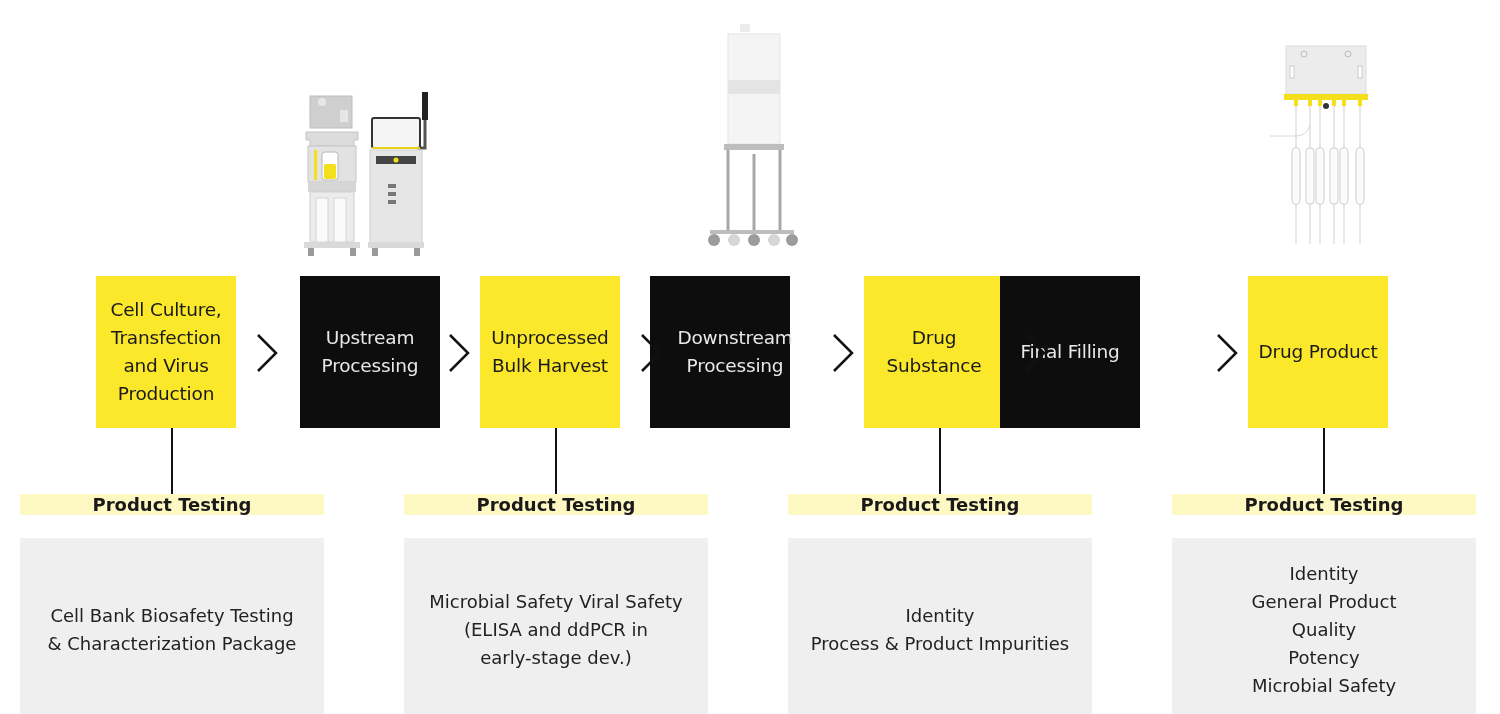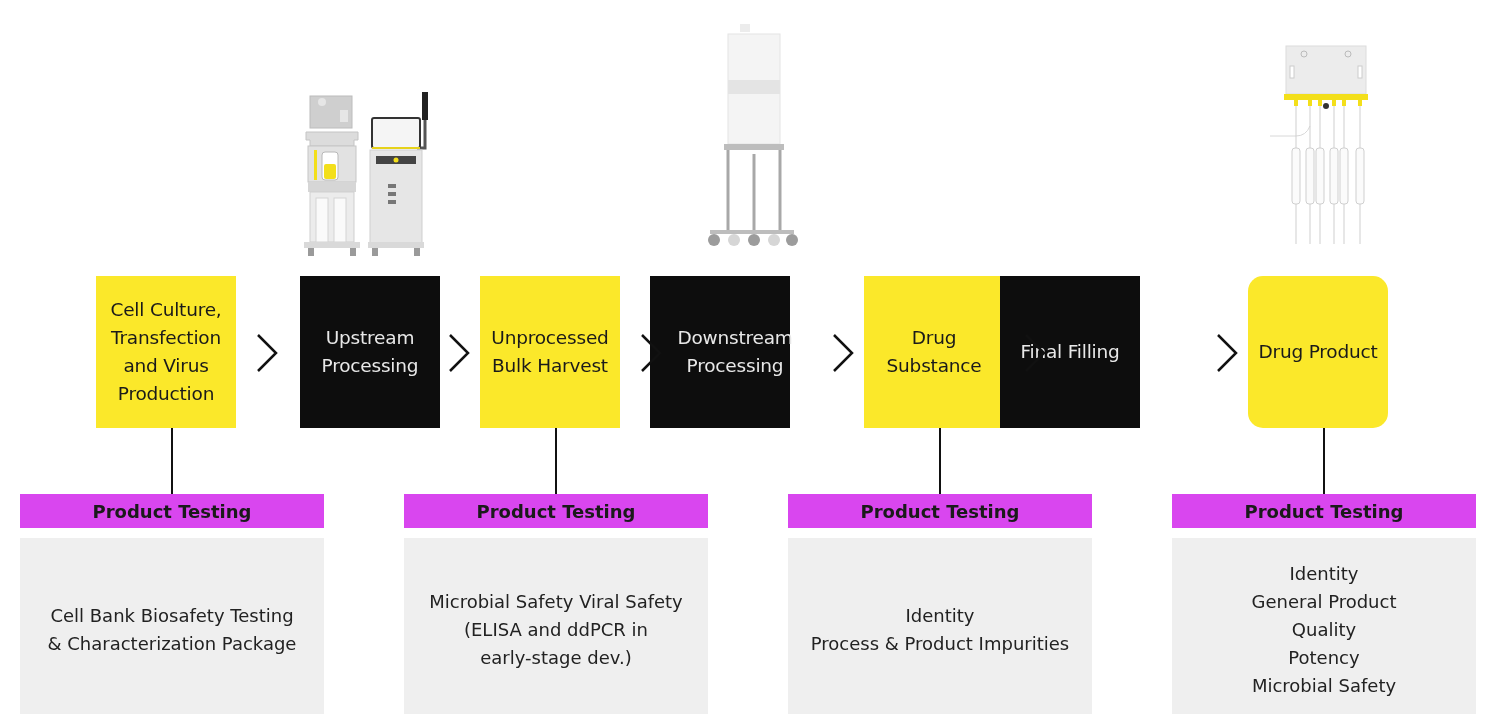--- a/index.html
+++ b/index.html
@@ -3,21 +3,21 @@
 <meta charset="utf-8">
 <style>
   html,body{margin:0;padding:0;background:#ffffff;}
   body{width:1500px;height:714px;position:relative;overflow:hidden;font-family:"DejaVu Sans",sans-serif;color:#1c1c1c;}
   .stage{position:absolute;top:276px;width:140px;height:152px;display:flex;align-items:center;justify-content:center;text-align:center;font-size:18.5px;line-height:28px;letter-spacing:-0.2px;box-sizing:border-box;padding:0 6px;}
   .stage.yellow{background:#fbe82a;color:#1a1a1a;}
   .stage.black{background:#0d0d0d;color:#e8e8e8;}
   .stage span{white-space:pre-line;}
   .chev{position:absolute;top:333px;width:22px;height:40px;}
   .vline{position:absolute;top:428px;width:2px;height:66px;background:#111;}
-  .pt-head{position:absolute;top:494px;width:304px;height:34px;background:#d946ef;display:flex;align-items:center;justify-content:center;font-weight:bold;font-size:18px;color:#1a1a1a;}
+  .pt-head{position:absolute;top:494px;width:304px;height:21px;background:#fef9c3;display:flex;align-items:center;justify-content:center;font-weight:bold;font-size:18px;color:#1a1a1a;}
   .pt-body{position:absolute;top:538px;width:304px;height:184px;background:#efefef;display:flex;align-items:center;justify-content:center;text-align:center;font-size:18px;line-height:28px;color:#222;}
   .pt-body span{white-space:pre-line;}
   .illus{position:absolute;}
 </style>
 </head>
 <body>
 
 <svg class="illus" style="left:300px;top:88px;" width="130" height="172" viewBox="0 0 130 172">
   <g>
     <rect x="10" y="8" width="42" height="32" fill="#cfcfcf" stroke="#bcbcbc"></rect>
@@ -124,21 +124,21 @@
     <span>Downstream
 Processing</span>
   </div>
 <div class="stage yellow" style="left:864px;">
     <span>Drug
 Substance</span>
   </div>
 <div class="stage black" style="left:1000px;">
     <span>Final Filling</span>
   </div>
-<div class="stage yellow" style="left:1248px;border-radius:15px;">
+<div class="stage yellow" style="left:1248px;">
     <span>Drug Product</span>
   </div>
 
 <svg class="chev" style="left:256px;" viewBox="0 0 22 40">
     <polyline points="2,2 20,20 2,38" fill="none" stroke="#111" stroke-width="2.5"></polyline>
   </svg>
 <svg class="chev" style="left:448px;" viewBox="0 0 22 40">
     <polyline points="2,2 20,20 2,38" fill="none" stroke="#111" stroke-width="2.5"></polyline>
   </svg>
 <svg class="chev" style="left:640px;" viewBox="0 0 22 40">

